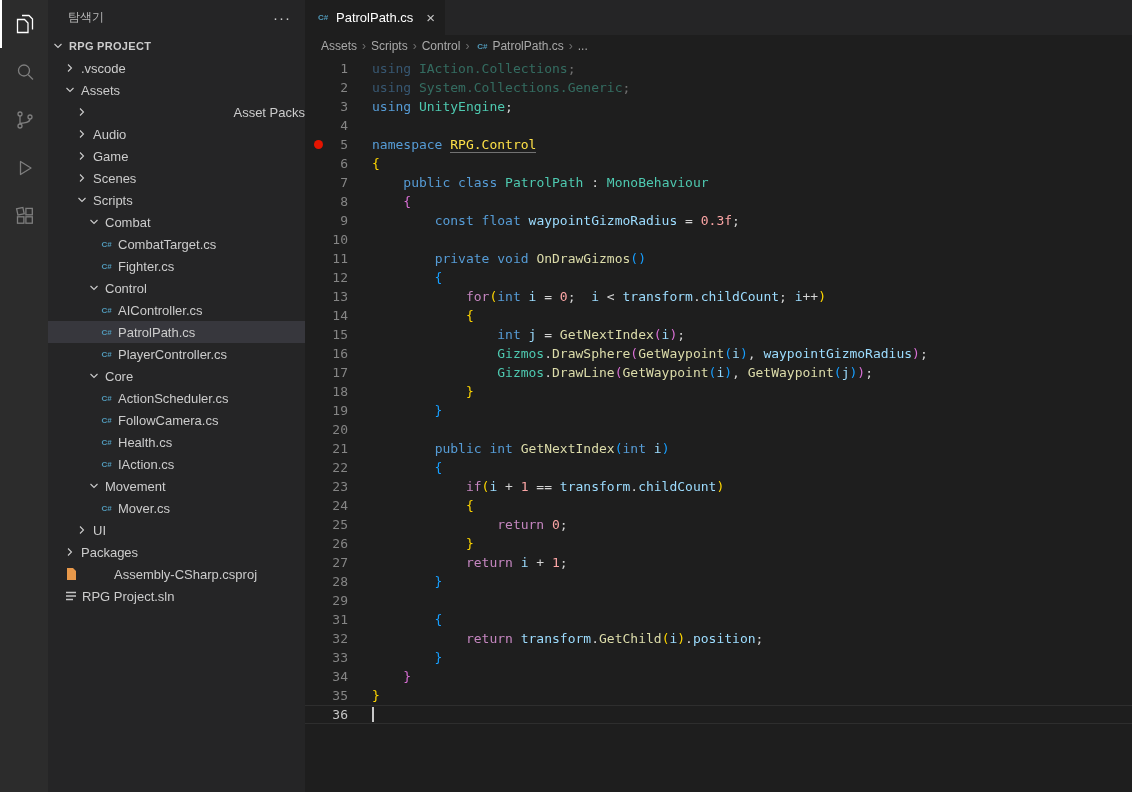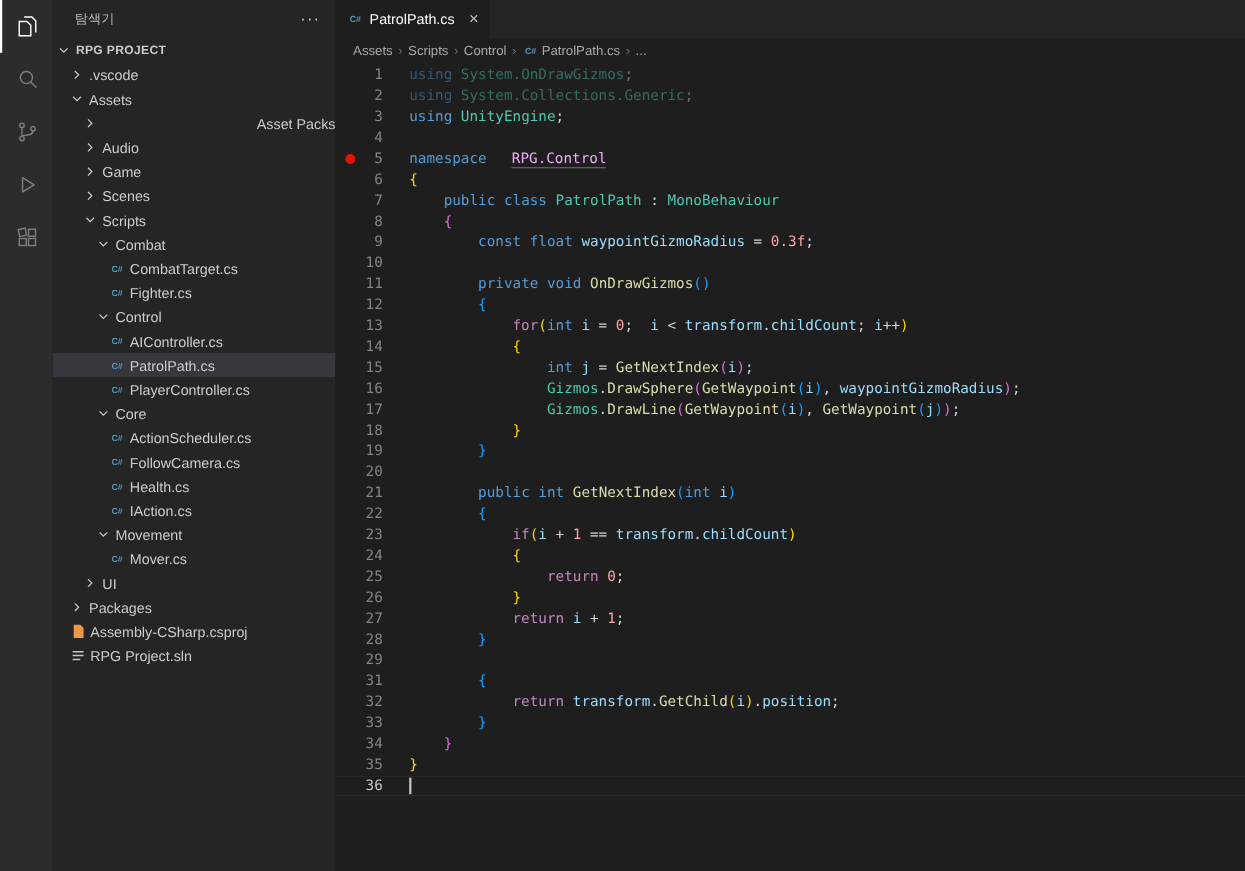--- a/index.html
+++ b/index.html
@@ -43,21 +43,21 @@
   .gutter { width:67px; flex:0 0 67px; position:relative; text-align:right; padding-right:24px; user-select:none; }
   .lnum { color:#858585; }
   .bp { position:absolute; left:9px; top:5px; width:9px; height:9px; border-radius:50%; background:#e51400; }
   .lcontent { white-space:pre; flex:1; }
   .cursor { display:inline-block; width:2px; height:15px; background:#c8c8c8; vertical-align:text-bottom; }
 
   
   .tk-kw  { color:#569cd6; }
   .tk-ctl { color:#c586c0; }
   .tk-ty  { color:#4ec9b0; }
-  .tk-ns  { color:#f0abfc; border-bottom:1px solid rgba(160,160,160,.65);margin-left:15px; }
+  .tk-ns  { color:#fde047; border-bottom:1px solid rgba(160,160,160,.65); }
   .tk-fn  { color:#dcdcaa; }
   .tk-v   { color:#9cdcfe; }
   .tk-n   { color:#fca5a5; }
   .tk-tx  { color:#d4d4d4; }
   .tk-b1  { color:#ffd700; }
   .tk-b2  { color:#da70d6; }
   .tk-b3  { color:#179fff; }
   .tk-dkw { color:#569cd6; opacity:.45; }
   .tk-dty { color:#4ec9b0; opacity:.45; }
   .tk-dtx { color:#d4d4d4; opacity:.45; }
@@ -275,21 +275,21 @@
           <span class="tlabel">UI</span>
         </div>
         <div class="trow" style="padding-left: 14px;">
           <span class="twisty">
             <svg width="16" height="16" viewBox="0 0 16 16">
               <path d="M6 4.5L9.5 8 6 11.5" fill="none" stroke="#cccccc" stroke-width="1.1"></path>
             </svg>
           </span>
           <span class="tlabel">Packages</span>
         </div>
-        <div class="trow" style="padding-left: 14px;">
+        <div class="trow" style="padding-left: 14px; gap: 32px;">
           <span class="ficon">
             <svg width="16" height="16" viewBox="0 0 16 16">
               <path d="M4 2h6l3 3v9H4z" fill="#e8984a"></path>
             </svg>
           </span>
           <span class="tlabel">Assembly-CSharp.csproj</span>
         </div>
         <div class="trow" style="padding-left: 14px;">
           <span class="ficon">
             <svg width="16" height="16" viewBox="0 0 16 16">
@@ -327,21 +327,21 @@
           <span>PatrolPath.cs</span>
         </span>
         <span class="bc-sep">›</span>
         <span class="bc-item">
           <span>...</span>
         </span>
       </div>
     <div class="code" id="code">
         <div class="code-line">
           <span class="gutter"><span class="lnum">1</span></span>
-          <span class="lcontent"><span class="tk-dkw">using </span><span class="tk-dty">System.OnDrawGizmos</span><span class="tk-dtx">;</span></span>
+          <span class="lcontent"><span class="tk-dkw">using </span><span class="tk-dty">IAction.Collections</span><span class="tk-dtx">;</span></span>
         </div>
         <div class="code-line">
           <span class="gutter"><span class="lnum">2</span></span>
           <span class="lcontent"><span class="tk-dkw">using </span><span class="tk-dty">System.Collections.Generic</span><span class="tk-dtx">;</span></span>
         </div>
         <div class="code-line">
           <span class="gutter"><span class="lnum">3</span></span>
           <span class="lcontent"><span class="tk-kw">using </span><span class="tk-ty">UnityEngine</span><span class="tk-tx">;</span></span>
         </div>
         <div class="code-line">

